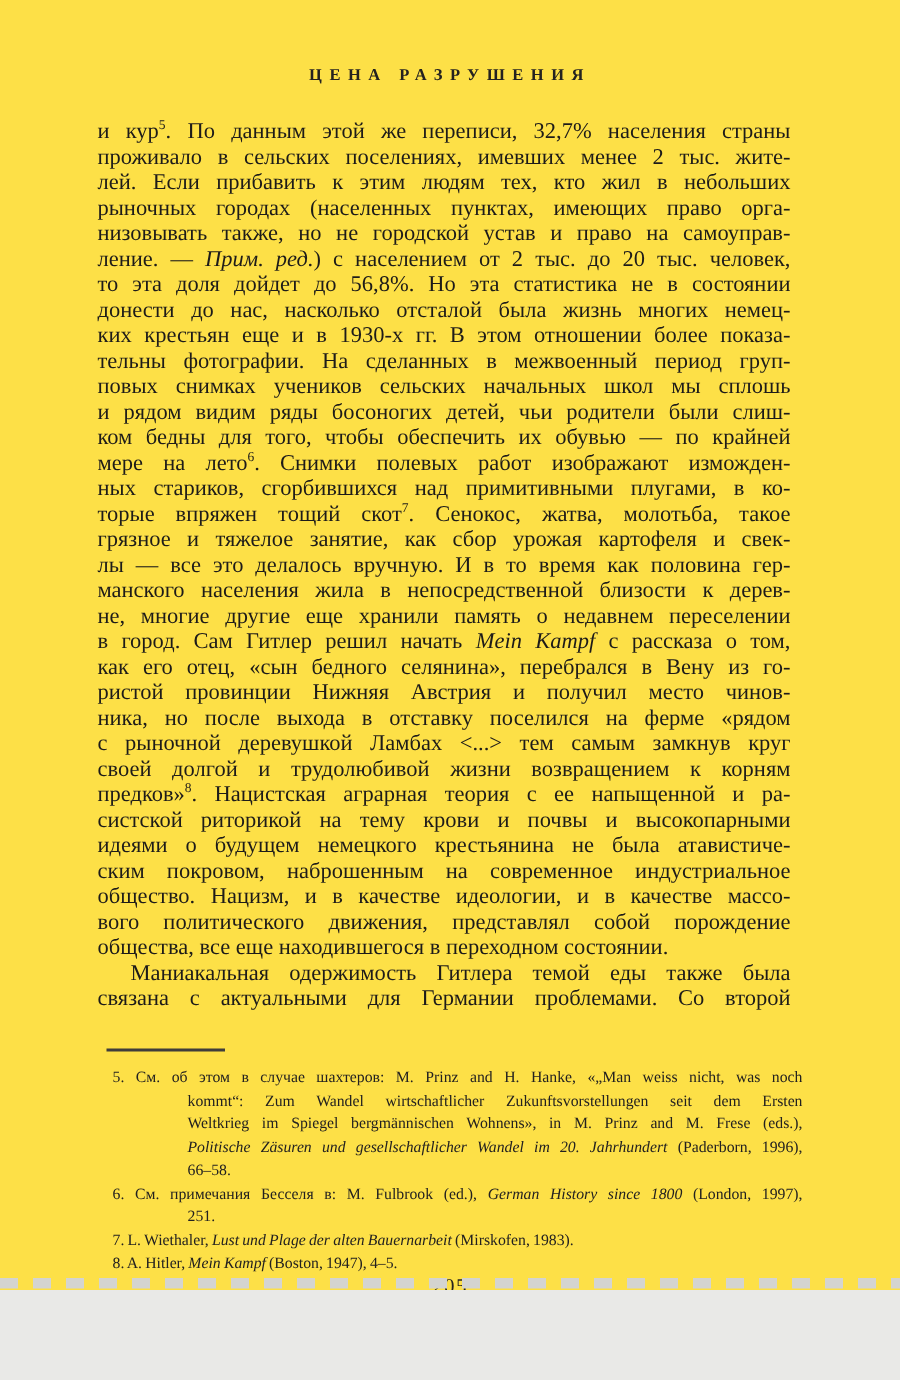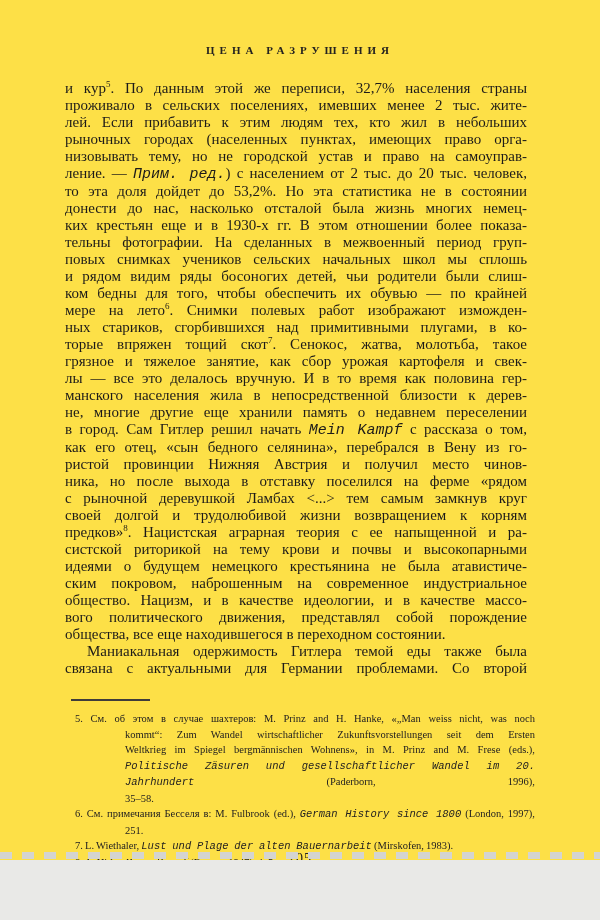--- a/index.html
+++ b/index.html
@@ -26,21 +26,21 @@
     position:absolute; left:65px; top:80px; width:462px;
     font-size:15px; line-height:17px;
   }
   .tline {
     text-align:justify;
     text-align-last:justify;
     white-space:normal;
   }
   .tline.left { text-align:right; text-align-last:left; }
   .tline.pindent { padding-left:22px; }
-  .it { font-style:italic;font-family:Liberation Mono, monospace; }
+  .it { font-style:italic; }
   sup {
     font-size:60%;
     line-height:0;
     vertical-align:super;
   }
   .fn-sep {
     position:absolute; left:71px; top:699px;
     width:79px; height:2px;
     background:#3f3d3b;
   }
@@ -66,23 +66,23 @@
 <body>
 
 <div class="page">
   <div class="running-head">ЦЕНА РАЗРУШЕНИЯ</div>
 
   <div class="body-text" id="body-lines">
       <div class="tline"><span>и кур</span><sup>5</sup><span>. По данным этой же переписи, 32,7% населения страны</span></div>
       <div class="tline"><span>проживало в сельских поселениях, имевших менее 2 тыс. жите-</span></div>
       <div class="tline"><span>лей. Если прибавить к этим людям тех, кто жил в небольших</span></div>
       <div class="tline"><span>рыночных городах (населенных пунктах, имеющих право орга-</span></div>
-      <div class="tline"><span>низовывать тему, но не городской устав и право на самоуправ-</span></div>
+      <div class="tline"><span>низовывать также, но не городской устав и право на самоуправ-</span></div>
       <div class="tline"><span>ление. — </span><span class="it">Прим. ред.</span><span>) с населением от 2 тыс. до 20 тыс. человек,</span></div>
-      <div class="tline"><span>то эта доля дойдет до 53,2%. Но эта статистика не в состоянии</span></div>
+      <div class="tline"><span>то эта доля дойдет до 56,8%. Но эта статистика не в состоянии</span></div>
       <div class="tline"><span>донести до нас, насколько отсталой была жизнь многих немец-</span></div>
       <div class="tline"><span>ких крестьян еще и в 1930-х гг. В этом отношении более показа-</span></div>
       <div class="tline"><span>тельны фотографии. На сделанных в межвоенный период груп-</span></div>
       <div class="tline"><span>повых снимках учеников сельских начальных школ мы сплошь</span></div>
       <div class="tline"><span>и рядом видим ряды босоногих детей, чьи родители были слиш-</span></div>
       <div class="tline"><span>ком бедны для того, чтобы обеспечить их обувью — по крайней</span></div>
       <div class="tline"><span>мере на лето</span><sup>6</sup><span>. Снимки полевых работ изображают изможден-</span></div>
       <div class="tline"><span>ных стариков, сгорбившихся над примитивными плугами, в ко-</span></div>
       <div class="tline"><span>торые впряжен тощий скот</span><sup>7</sup><span>. Сенокос, жатва, молотьба, такое</span></div>
       <div class="tline"><span>грязное и тяжелое занятие, как сбор урожая картофеля и свек-</span></div>
@@ -106,21 +106,21 @@
       <div class="tline"><span>связана с актуальными для Германии проблемами. Со второй</span></div>
     </div>
 
   <div class="fn-sep"></div>
 
   <div class="footnotes" id="footnote-lines">
       <div class="tline"><span>5. См. об этом в случае шахтеров: M. Prinz and H. Hanke, «„Man weiss nicht, was noch</span></div>
       <div class="tline cont"><span>kommt“: Zum Wandel wirtschaftlicher Zukunftsvorstellungen seit dem Ersten</span></div>
       <div class="tline cont"><span>Weltkrieg im Spiegel bergmännischen Wohnens», in M. Prinz and M. Frese (eds.),</span></div>
       <div class="tline cont"><span class="it">Politische Zäsuren und gesellschaftlicher Wandel im 20. Jahrhundert</span><span> (Paderborn, 1996),</span></div>
-      <div class="tline left cont"><span>35–58.</span></div>
+      <div class="tline left cont"><span>66–58.</span></div>
       <div class="tline"><span>6. См. примечания Бесселя в: M. Fulbrook (ed.), </span><span class="it">German History since 1800</span><span> (London, 1997),</span></div>
       <div class="tline left cont"><span>251.</span></div>
       <div class="tline left"><span>7. L. Wiethaler, </span><span class="it">Lust und Plage der alten Bauernarbeit</span><span> (Mirskofen, 1983).</span></div>
       <div class="tline left"><span>8. A. Hitler, </span><span class="it">Mein Kampf</span><span> (Boston, 1947), 4–5.</span></div>
     </div>
 
   <div class="page-number">205</div>
 
   <div class="page-edge"></div>
 </div>

